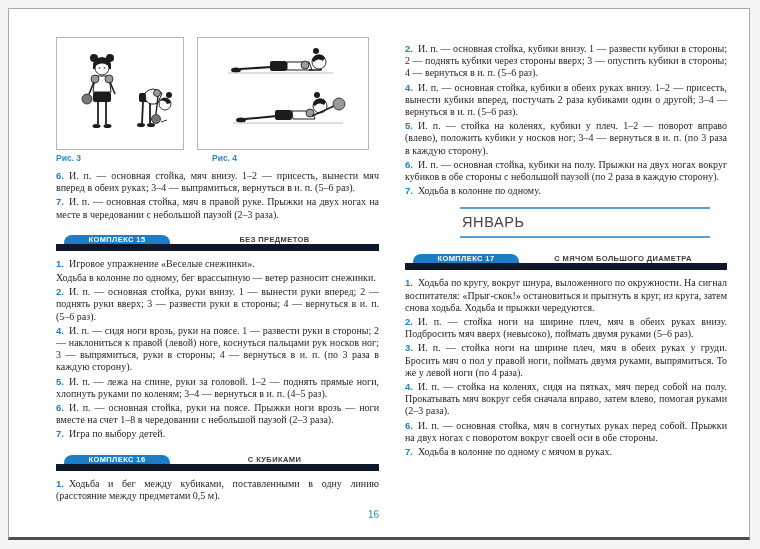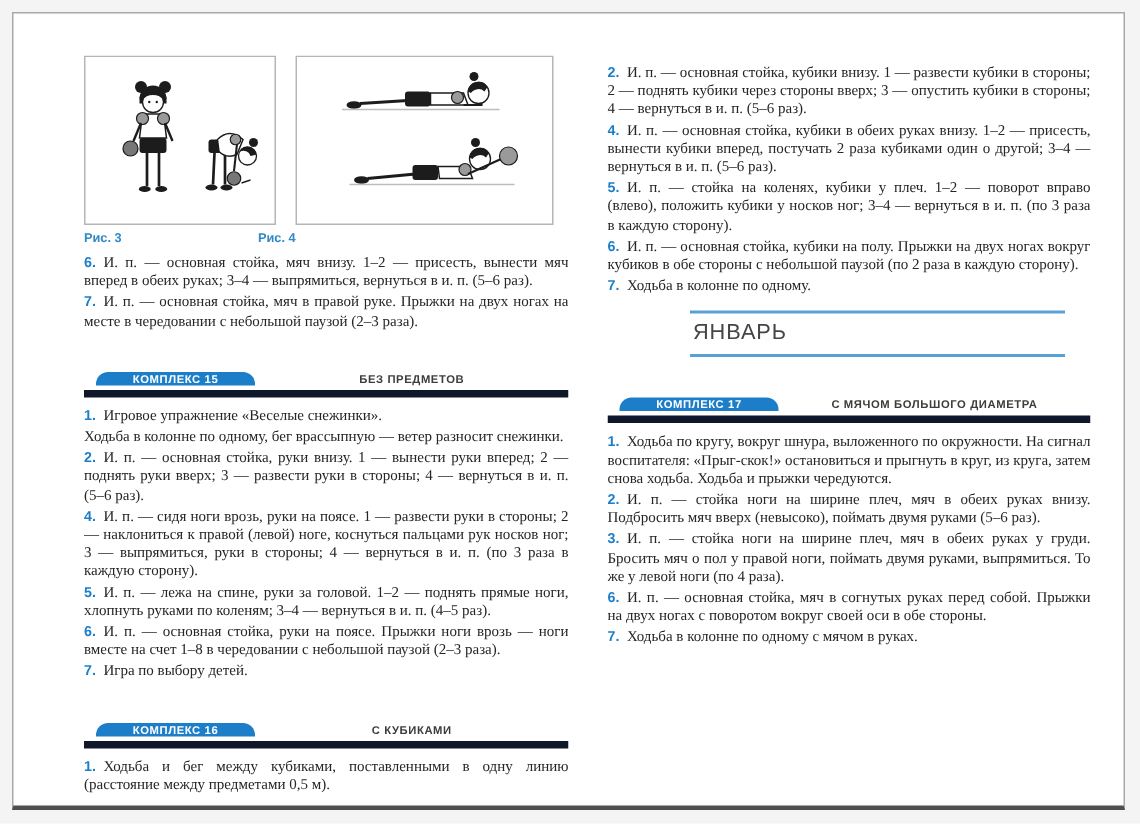--- a/index.html
+++ b/index.html
@@ -20,40 +20,40 @@
   .col-right{left:396px;top:22px;width:322px;height:506px;overflow:hidden;}
 
   
   .figures{display:flex;gap:13px;}
   .figbox{border:1px solid #b5b5b5;background:#fff;box-sizing:border-box;height:113px;}
   .figbox.f1{width:128px;}
   .figbox.f2{width:172px;}
   .figbox svg{display:block;width:100%;height:100%;}
   .figcaps{display:flex;margin-top:3px;}
   .figcaps .cap{font-family:"Liberation Sans", sans-serif;font-size:8.5px;font-weight:bold;color:#2f89c5;}
-  .figcaps .cap.c1{width:116px;}
+  .figcaps .cap.c1{width:156px;}
 
   
   .items{margin-top:7px;}
   .items p.item{
     margin:0 0 2px 0;
     font-size:10px;line-height:12.2px;
     text-align:justify;
   }
   .items p.item .num{
     font-family:"Liberation Sans", sans-serif;
     font-weight:bold;color:#1c7ec9;font-size:9.5px;
     padding-right:5px;
   }
 
   
   .cxheader{
-    display:flex;align-items:center;height:15px;
-    margin:24px 0 6px 0;
-    border-bottom:5px solid #0f172a;
+    display:flex;align-items:flex-end;height:15px;
+    margin:8px 0 6px 0;
+    border-bottom:7px solid #0f172a;
   }
   .cxtab{
     width:106px;margin-left:8px;
     background:#1c7ec9;color:#ffffff;
     border-radius:8px 8px 0 0;
     display:flex;align-items:center;justify-content:center;
     font-family:"Liberation Sans", sans-serif;
     font-size:7.5px;font-weight:bold;letter-spacing:.4px;
   }
   .cxlabel{
@@ -200,19 +200,20 @@
 
     <div class="cxheader">
       <div class="cxtab">КОМПЛЕКС 17</div>
       <div class="cxlabel">С МЯЧОМ БОЛЬШОГО ДИАМЕТРА</div>
     </div>
 
     <div class="items">
         <p class="item"><span class="num">1.</span><span>Ходьба по кругу, вокруг шнура, выложенного по окружности. На сигнал воспитателя: «Прыг-скок!» остановиться и прыгнуть в круг, из круга, затем снова ходьба. Ходьба и прыжки чередуются.</span></p>
         <p class="item"><span class="num">2.</span><span>И. п. — стойка ноги на ширине плеч, мяч в обеих руках внизу. Подбросить мяч вверх (невысоко), поймать двумя руками (5–6 раз).</span></p>
         <p class="item"><span class="num">3.</span><span>И. п. — стойка ноги на ширине плеч, мяч в обеих руках у груди. Бросить мяч о пол у правой ноги, поймать двумя руками, выпрямиться. То же у левой ноги (по 4 раза).</span></p>
+        <p class="item"><span class="num">4.</span><span>И. п. — стойка на коленях, сидя на пятках, мяч перед собой на полу. Прокатывать мяч вокруг себя сначала вправо, затем влево, помогая руками (2–3 раза).</span></p>
         <p class="item"><span class="num">6.</span><span>И. п. — основная стойка, мяч в согнутых руках перед собой. Прыжки на двух ногах с поворотом вокруг своей оси в обе стороны.</span></p>
         <p class="item"><span class="num">7.</span><span>Ходьба в колонне по одному с мячом в руках.</span></p>
       </div>
 
   </div>
 
 </div>
 
 </body></html>

